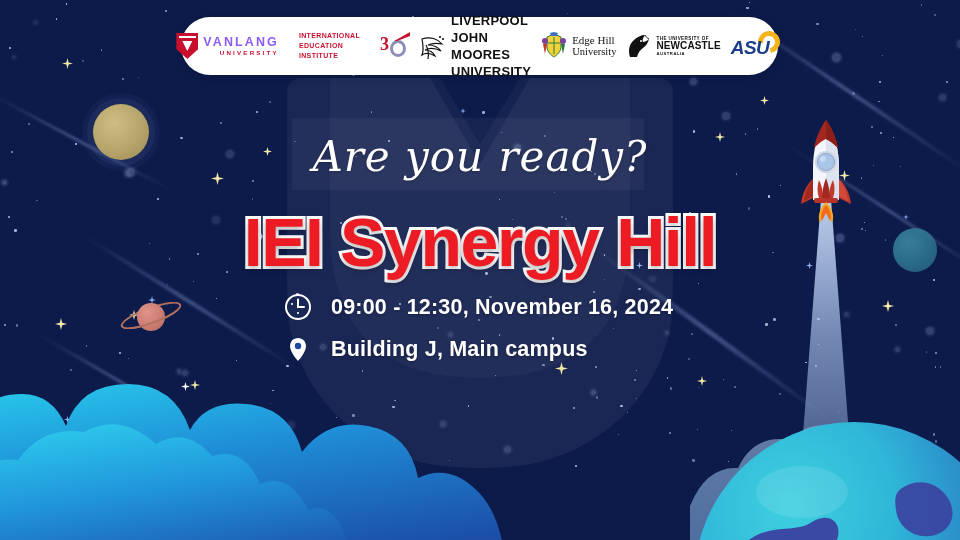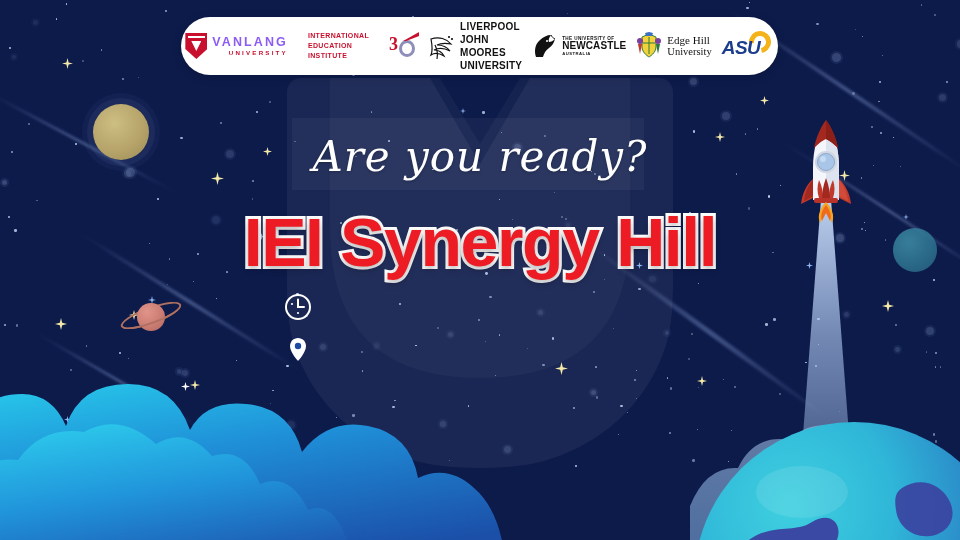--- a/index.html
+++ b/index.html
@@ -154,21 +154,21 @@
     border:3.5px solid #8e8fb8; border-radius:50%;
   }
   #anniv-swoosh {
     position:absolute; left:14px; top:0px; width:16px; height:9px;
     background:#c8102e;
     clip-path:polygon(0 100%,100% 0,100% 45%,18% 100%);
   }
 
   
   #ljmu-mark { width:26px; height:27px; position:relative; }
-  .ljmu-text { font-size:10px; font-weight:bold; color:#111; line-height:1.32; letter-spacing:.2px; }
+  .ljmu-text { font-size:13px; font-weight:bold; color:#111; line-height:1.32; letter-spacing:.2px; }
 
   
   #eh-crest { width:26px; height:28px; position:relative; }
   #eh-name1 { font-size:11px; color:#111; font-family:"Liberation Serif", serif; line-height:1.05; }
   #eh-name2 { font-size:10.5px; color:#111; font-family:"Liberation Serif", serif; line-height:1.05; }
 
   
   #nc-mark { width:25px; height:25px; position:relative; }
   #nc-l1 { font-size:4.6px; font-weight:bold; color:#111; letter-spacing:.4px; }
   #nc-l2 { font-size:10px; font-weight:bold; color:#111; letter-spacing:.1px; line-height:1.05; }
@@ -614,54 +614,54 @@
         </svg>
       </div>
       <div class="ljmu-text">
         <div>LIVERPOOL</div>
         <div>JOHN MOORES</div>
         <div>UNIVERSITY</div>
       </div>
     </div>
 
     <div class="logo-cell">
-      <div id="nc-mark">
-        <svg width="25" height="25" viewBox="0 0 25 25">
-          <path d="M4,23 C2,17 3,10 8,6 C11,3 15,1 19,1 C17,4 16,6 17,8 C19,8 21,7 23,5 C22,9 20,12 17,14 C14,16 12,19 11,23 Z" fill="#111"></path>
-          <path d="M19,1 C20,3 21,4 23,5" fill="none" stroke="#111" stroke-width="1"></path>
-          <circle cx="15" cy="7" r="1" fill="#fff"></circle>
-        </svg>
-      </div>
-      <div>
-        <div id="nc-l1">THE UNIVERSITY OF</div>
-        <div id="nc-l2">NEWCASTLE</div>
-        <div id="nc-l3">AUSTRALIA</div>
-      </div>
-    </div>
-
-    <div class="logo-cell">
       <div id="eh-crest">
         <svg width="26" height="28" viewBox="0 0 26 28">
           <path d="M13,2 L20,5 L20,15 C20,21 13,25 13,25 C13,25 6,21 6,15 L6,5 Z" fill="#f2d23a" stroke="#2a7a3c" stroke-width="1"></path>
           <path d="M13,5 L13,22" stroke="#2a7a3c" stroke-width="1"></path>
           <path d="M7,11 L19,11" stroke="#2a7a3c" stroke-width="1"></path>
           <circle cx="4" cy="9" r="3" fill="#7b3fa0"></circle>
           <circle cx="22" cy="9" r="3" fill="#7b3fa0"></circle>
           <path d="M2,12 L4,22 L6,12 Z" fill="#c0392b"></path>
           <path d="M20,12 L22,22 L24,12 Z" fill="#2a7a3c"></path>
           <path d="M9,1 L13,0 L17,1 L16,4 L10,4 Z" fill="#3b6fc0"></path>
         </svg>
       </div>
       <div>
         <div id="eh-name1">Edge Hill</div>
         <div id="eh-name2">University</div>
       </div>
     </div>
 
     <div class="logo-cell">
+      <div id="nc-mark">
+        <svg width="25" height="25" viewBox="0 0 25 25">
+          <path d="M4,23 C2,17 3,10 8,6 C11,3 15,1 19,1 C17,4 16,6 17,8 C19,8 21,7 23,5 C22,9 20,12 17,14 C14,16 12,19 11,23 Z" fill="#111"></path>
+          <path d="M19,1 C20,3 21,4 23,5" fill="none" stroke="#111" stroke-width="1"></path>
+          <circle cx="15" cy="7" r="1" fill="#fff"></circle>
+        </svg>
+      </div>
+      <div>
+        <div id="nc-l1">THE UNIVERSITY OF</div>
+        <div id="nc-l2">NEWCASTLE</div>
+        <div id="nc-l3">AUSTRALIA</div>
+      </div>
+    </div>
+
+    <div class="logo-cell">
       <div id="asu">
         <span id="asu-swirl"></span>
         <span id="asu-text">ASU</span>
       </div>
     </div>
 
   </div>
 
   <div id="content">
 
@@ -671,25 +671,27 @@
 
     <div class="detail-row" id="row-time">
       <span class="icon-wrap">
         <svg width="30" height="30" viewBox="0 0 30 30">
           <circle cx="15" cy="15" r="12" fill="none" stroke="#ffffff" stroke-width="2"></circle>
           <path d="M15,7.5 L15,15 L21,15" fill="none" stroke="#ffffff" stroke-width="2" stroke-linecap="round"></path>
           <circle cx="9" cy="12" r="1.1" fill="#ffffff"></circle>
           <circle cx="15" cy="21" r="1.1" fill="#ffffff"></circle>
         </svg>
       </span>
+      <span class="detail-text">09:00 - 12:30, November 16, 2024</span>
     </div>
 
     <div class="detail-row" id="row-place">
       <span class="icon-wrap">
         <svg width="30" height="30" viewBox="0 0 30 30">
           <path d="M15,4 C10.6,4 7,7.6 7,12 C7,18.5 15,27 15,27 C15,27 23,18.5 23,12 C23,7.6 19.4,4 15,4 Z" fill="#ffffff"></path>
           <circle cx="15" cy="12" r="3.2" fill="#1d49a4"></circle>
         </svg>
       </span>
+      <span class="detail-text">Building J, Main campus</span>
     </div>
 
   </div>
 </div>
 
 </body></html>

